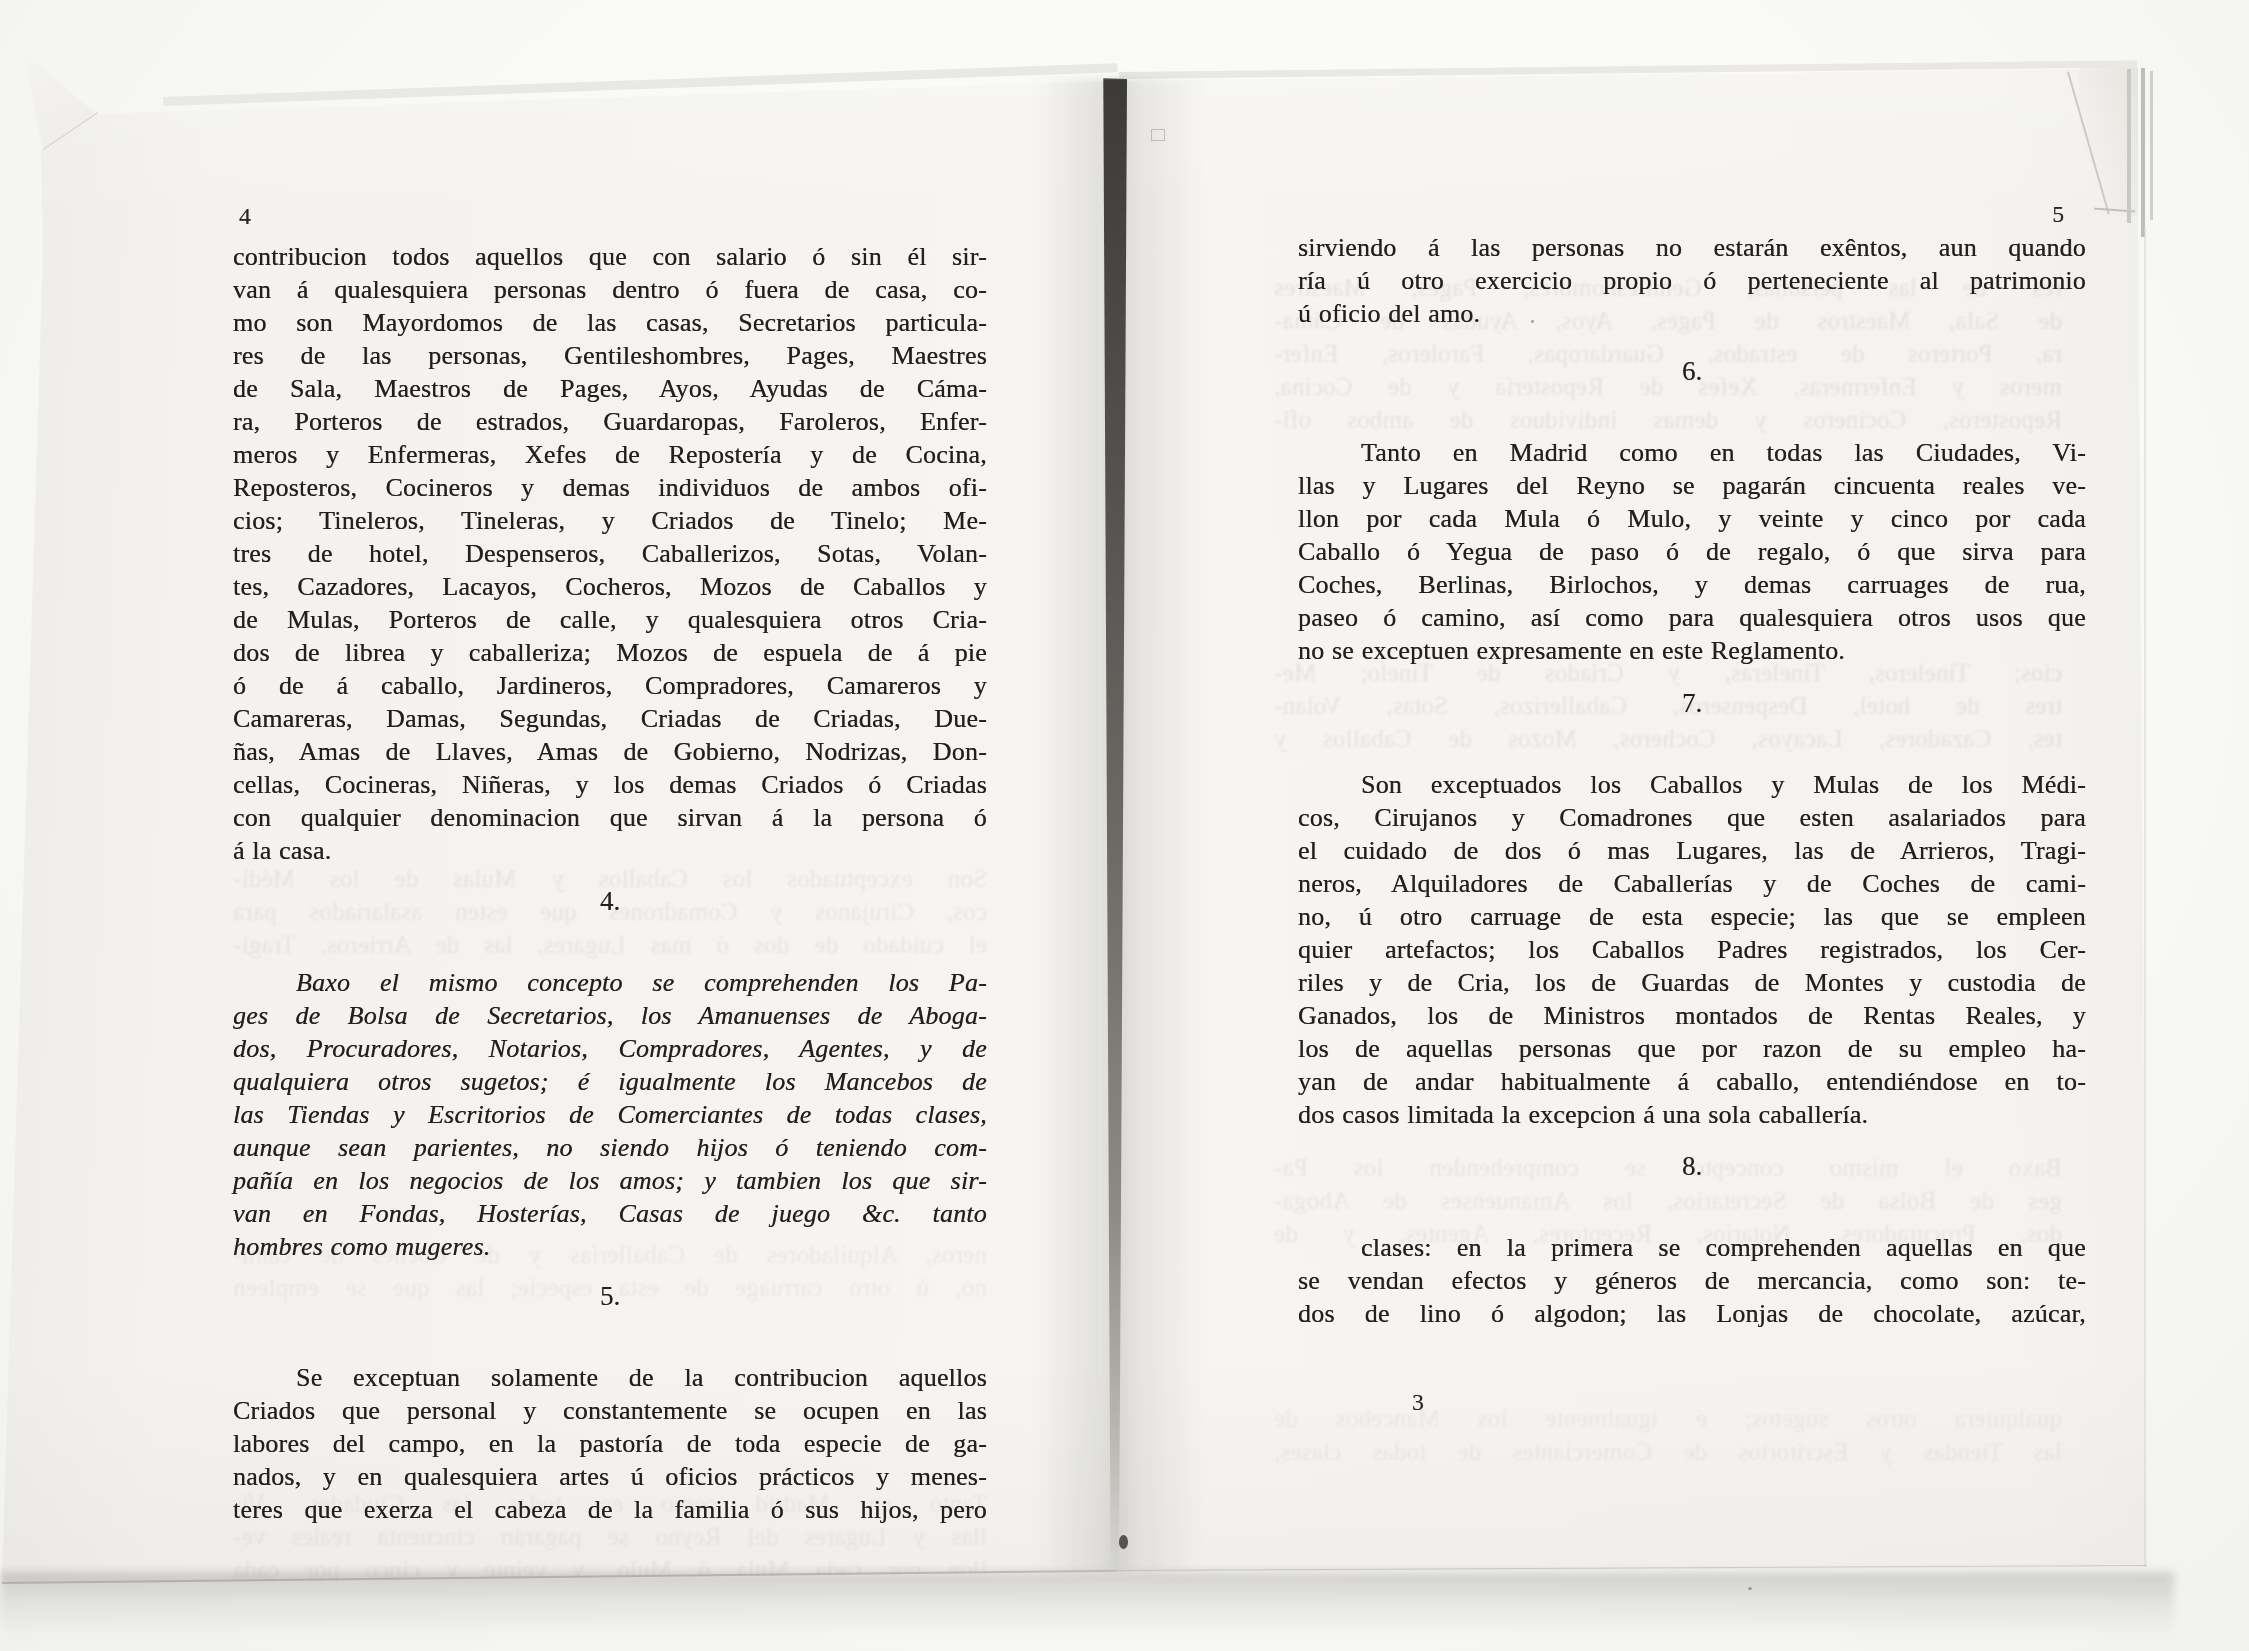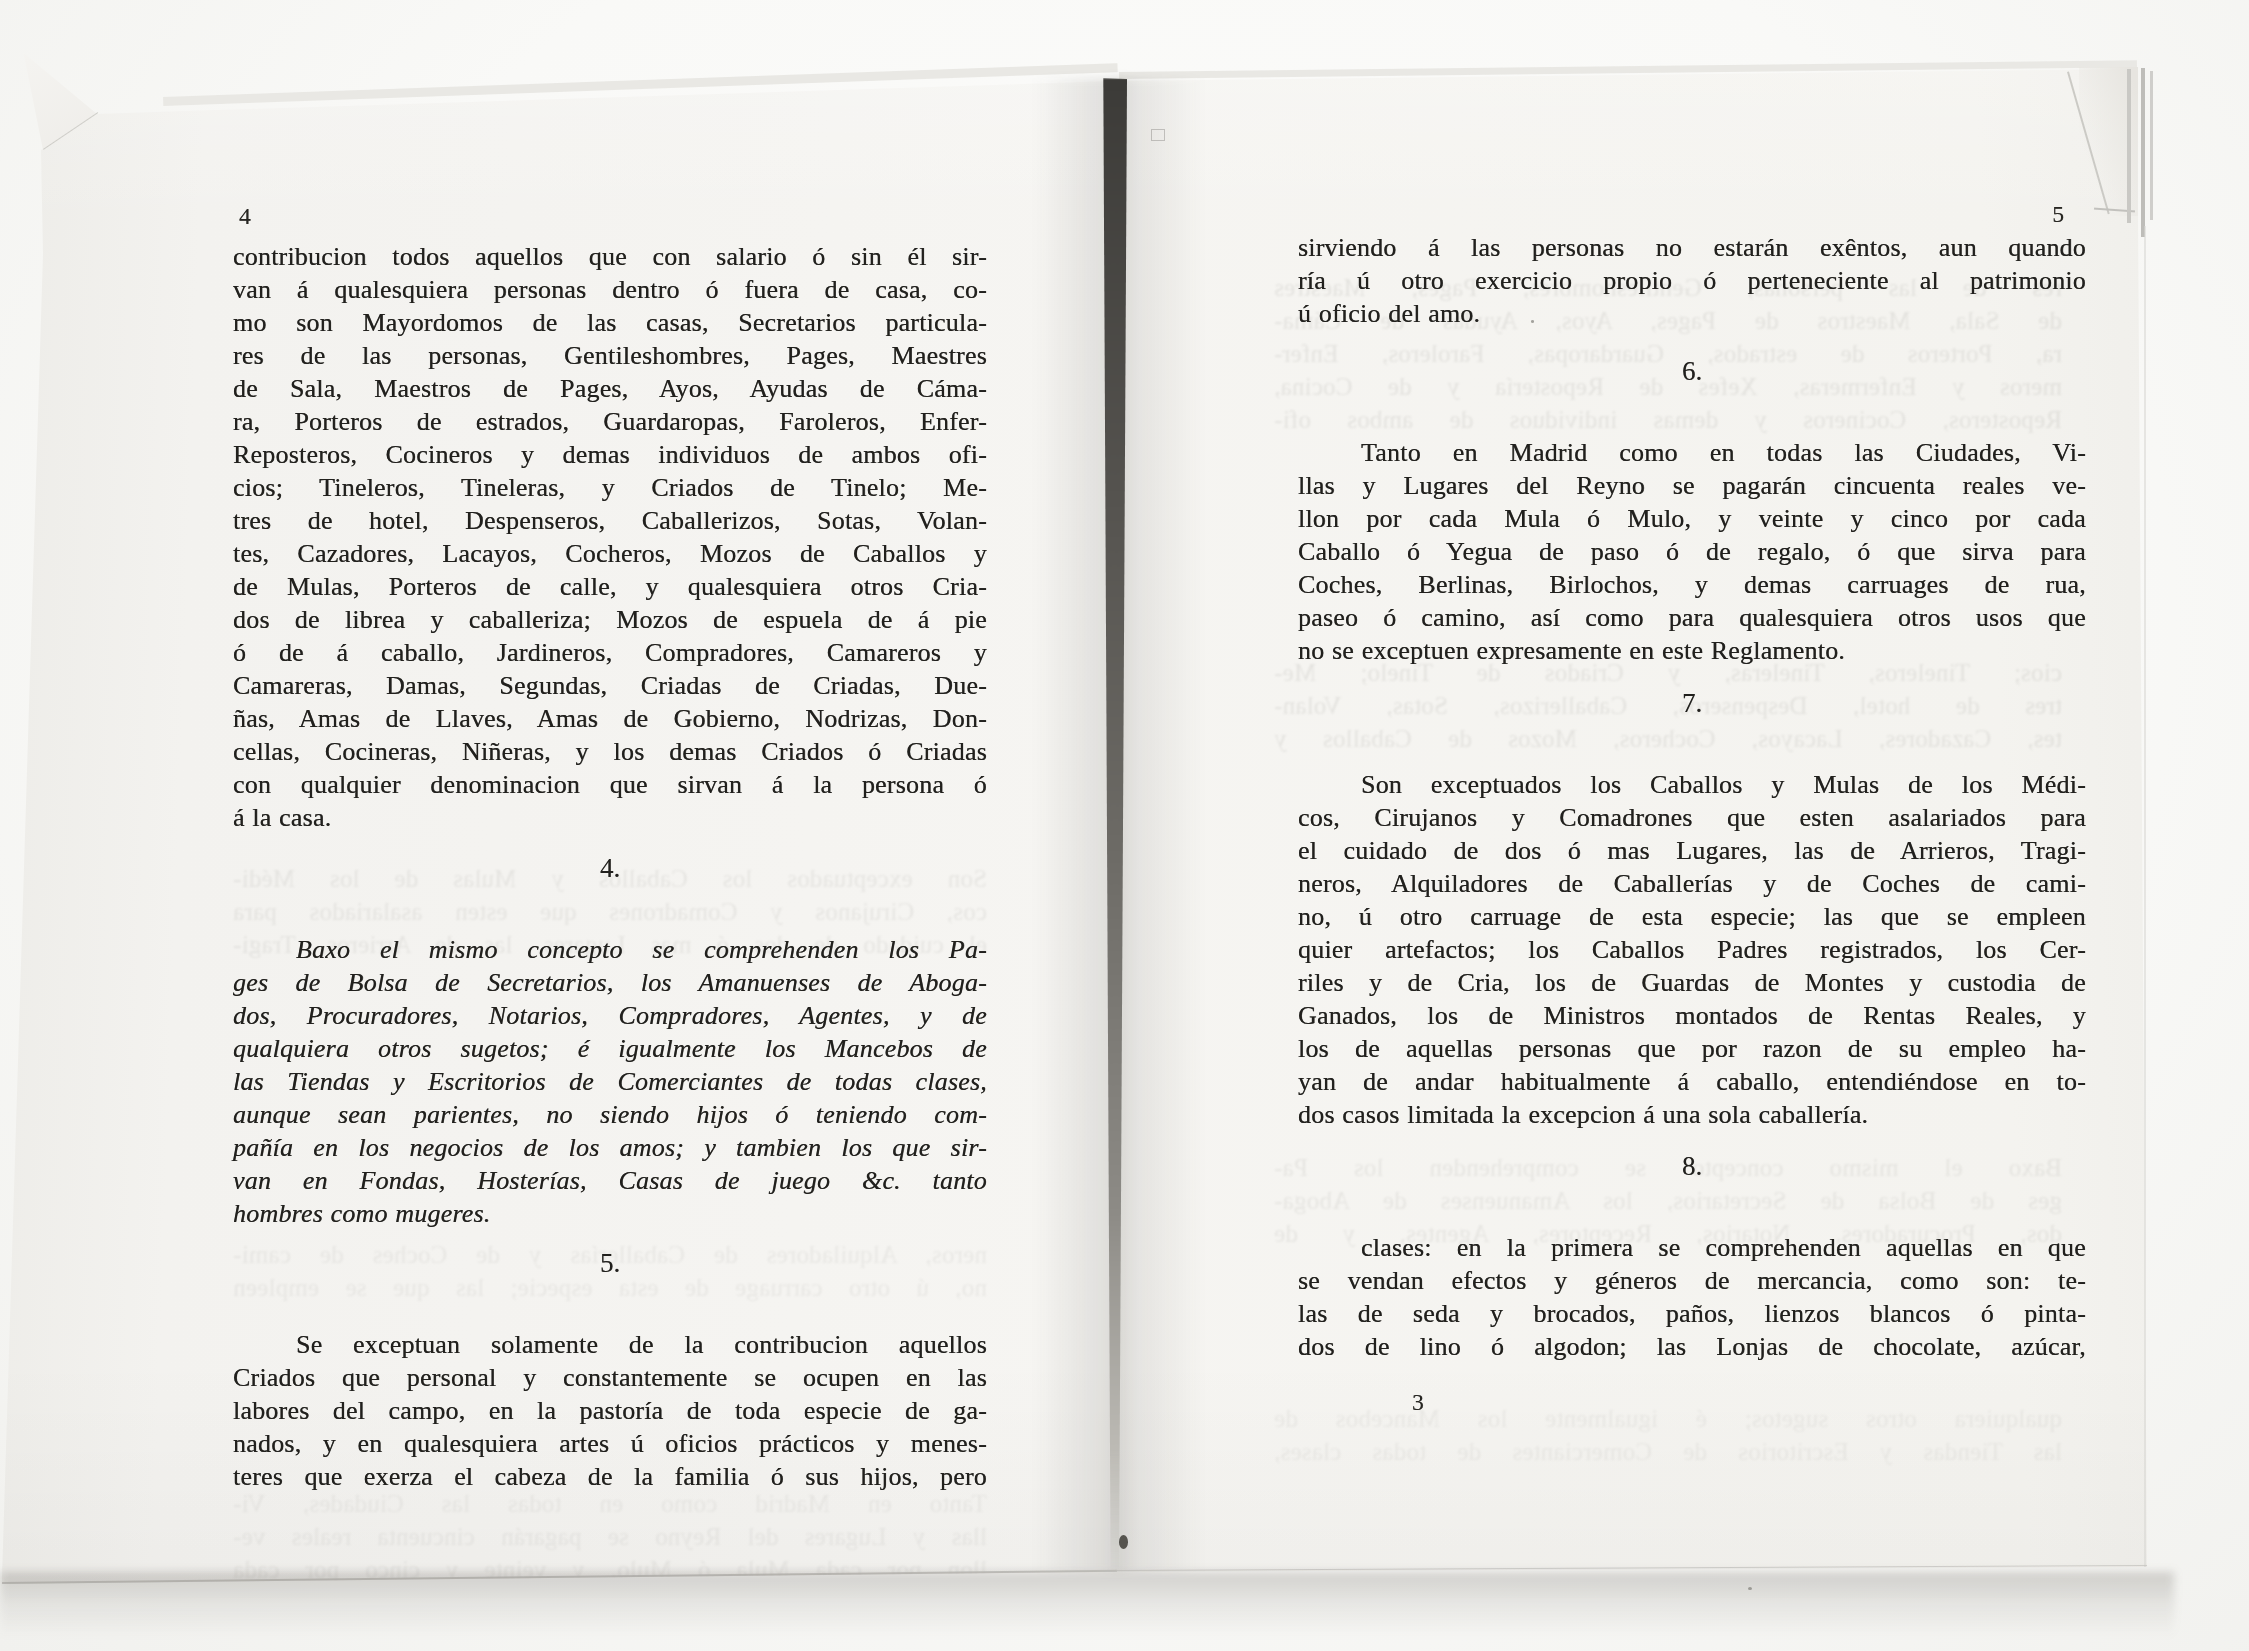--- a/index.html
+++ b/index.html
@@ -105,20 +105,21 @@
   <div class="page" id="left-page">
     <div class="pagenum" id="left-num">4</div>
     <div class="textcol" id="left-col">
         <div class="para" style="margin-top: 0px;">
           <div class="line">contribucion todos aquellos que con salario ó sin él sir-</div>
           <div class="line">van á qualesquiera personas dentro ó fuera de casa, co-</div>
           <div class="line">mo son Mayordomos de las casas, Secretarios particula-</div>
           <div class="line">res de las personas, Gentileshombres, Pages, Maestres</div>
           <div class="line">de Sala, Maestros de Pages, Ayos, Ayudas de Cáma-</div>
           <div class="line">ra, Porteros de estrados, Guardaropas, Faroleros, Enfer-</div>
+          <div class="line">meros y Enfermeras, Xefes de Repostería y de Cocina,</div>
           <div class="line">Reposteros, Cocineros y demas individuos de ambos ofi-</div>
           <div class="line">cios; Tineleros, Tineleras, y Criados de Tinelo; Me-</div>
           <div class="line">tres de hotel, Despenseros, Caballerizos, Sotas, Volan-</div>
           <div class="line">tes, Cazadores, Lacayos, Cocheros, Mozos de Caballos y</div>
           <div class="line">de Mulas, Porteros de calle, y qualesquiera otros Cria-</div>
           <div class="line">dos de librea y caballeriza; Mozos de espuela de á pie</div>
           <div class="line">ó de á caballo, Jardineros, Compradores, Camareros y</div>
           <div class="line">Camareras, Damas, Segundas, Criadas de Criadas, Due-</div>
           <div class="line">ñas, Amas de Llaves, Amas de Gobierno, Nodrizas, Don-</div>
           <div class="line">cellas, Cocineras, Niñeras, y los demas Criados ó Criadas</div>
@@ -191,21 +192,20 @@
           <div class="line">riles y de Cria, los de Guardas de Montes y custodia de</div>
           <div class="line">Ganados, los de Ministros montados de Rentas Reales, y</div>
           <div class="line">los de aquellas personas que por razon de su empleo ha-</div>
           <div class="line">yan de andar habitualmente á caballo, entendiéndose en to-</div>
           <div class="line end">dos casos limitada la excepcion á una sola caballería.</div>
         </div>
         <div class="heading" style="margin-top: 17.7px;">8.</div>
         <div class="para indent" style="margin-top: 28px;">
           <div class="line">clases: en la primera se comprehenden aquellas en que</div>
           <div class="line">se vendan efectos y géneros de mercancia, como son: te-</div>
-          <div class="line">las de seda y brocados, paños, lienzos blancos ó pinta-</div>
           <div class="line">dos de lino ó algodon; las Lonjas de chocolate, azúcar,</div>
         </div>
       </div>
     <div class="signature">3</div>
   <div class="ghost" style="left: 1274px; top: 271px; width: 788px; opacity: 0.15;">
         <div class="line">res de las personas, Gentileshombres, Pages, Maestres</div>
         <div class="line">de Sala, Maestros de Pages, Ayos, Ayudas de Cáma-</div>
         <div class="line">ra, Porteros de estrados, Guardaropas, Faroleros, Enfer-</div>
         <div class="line">meros y Enfermeras, Xefes de Repostería y de Cocina,</div>
         <div class="line">Reposteros, Cocineros y demas individuos de ambos ofi-</div>

